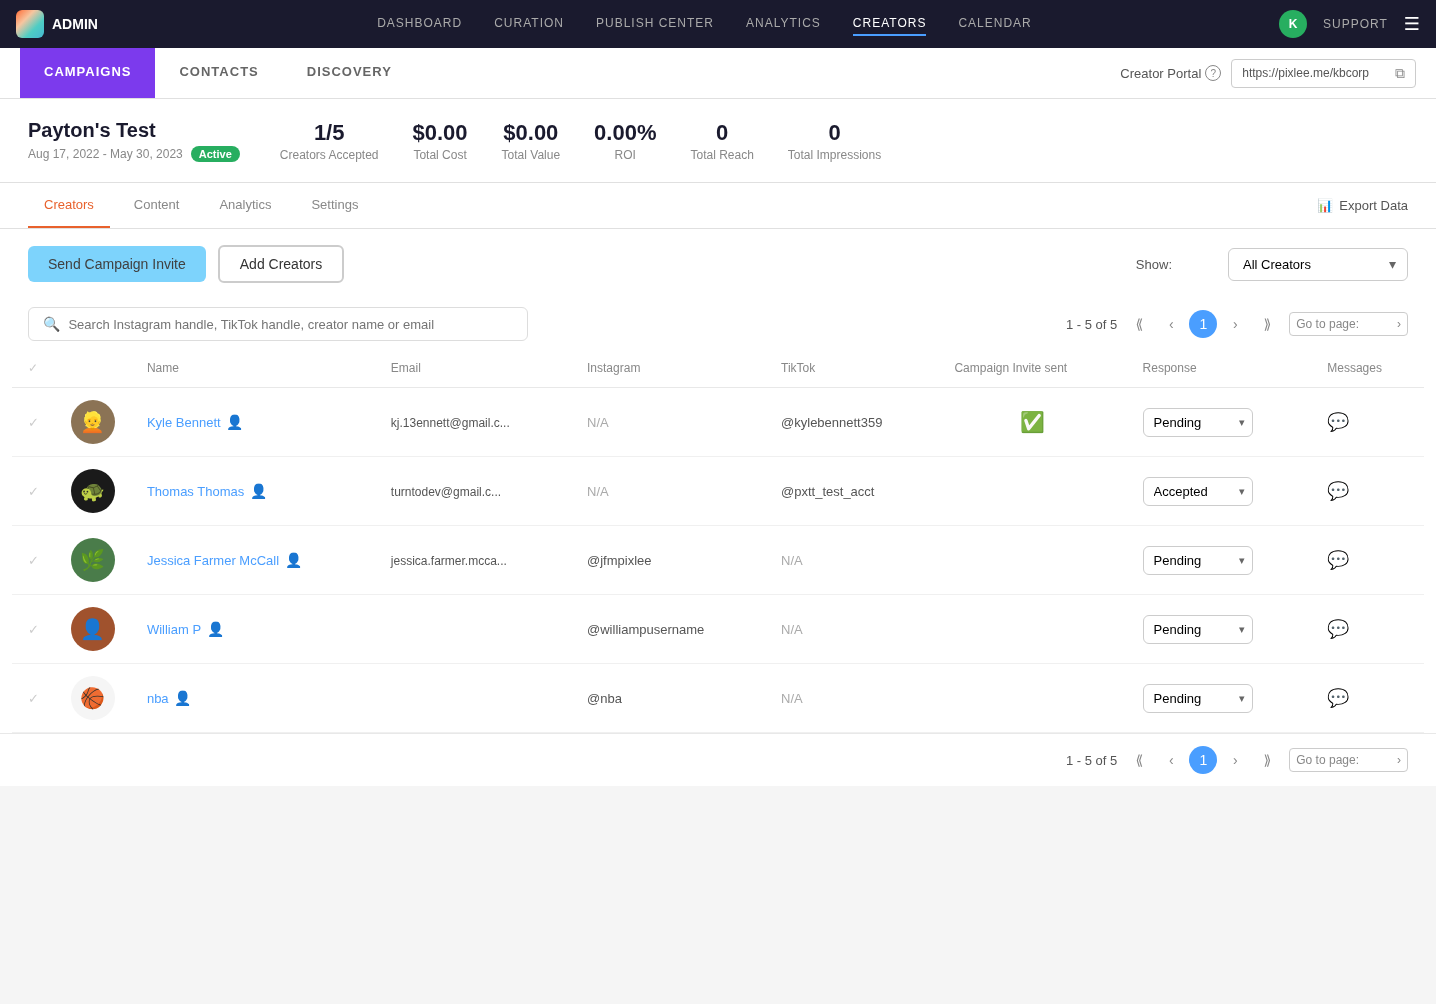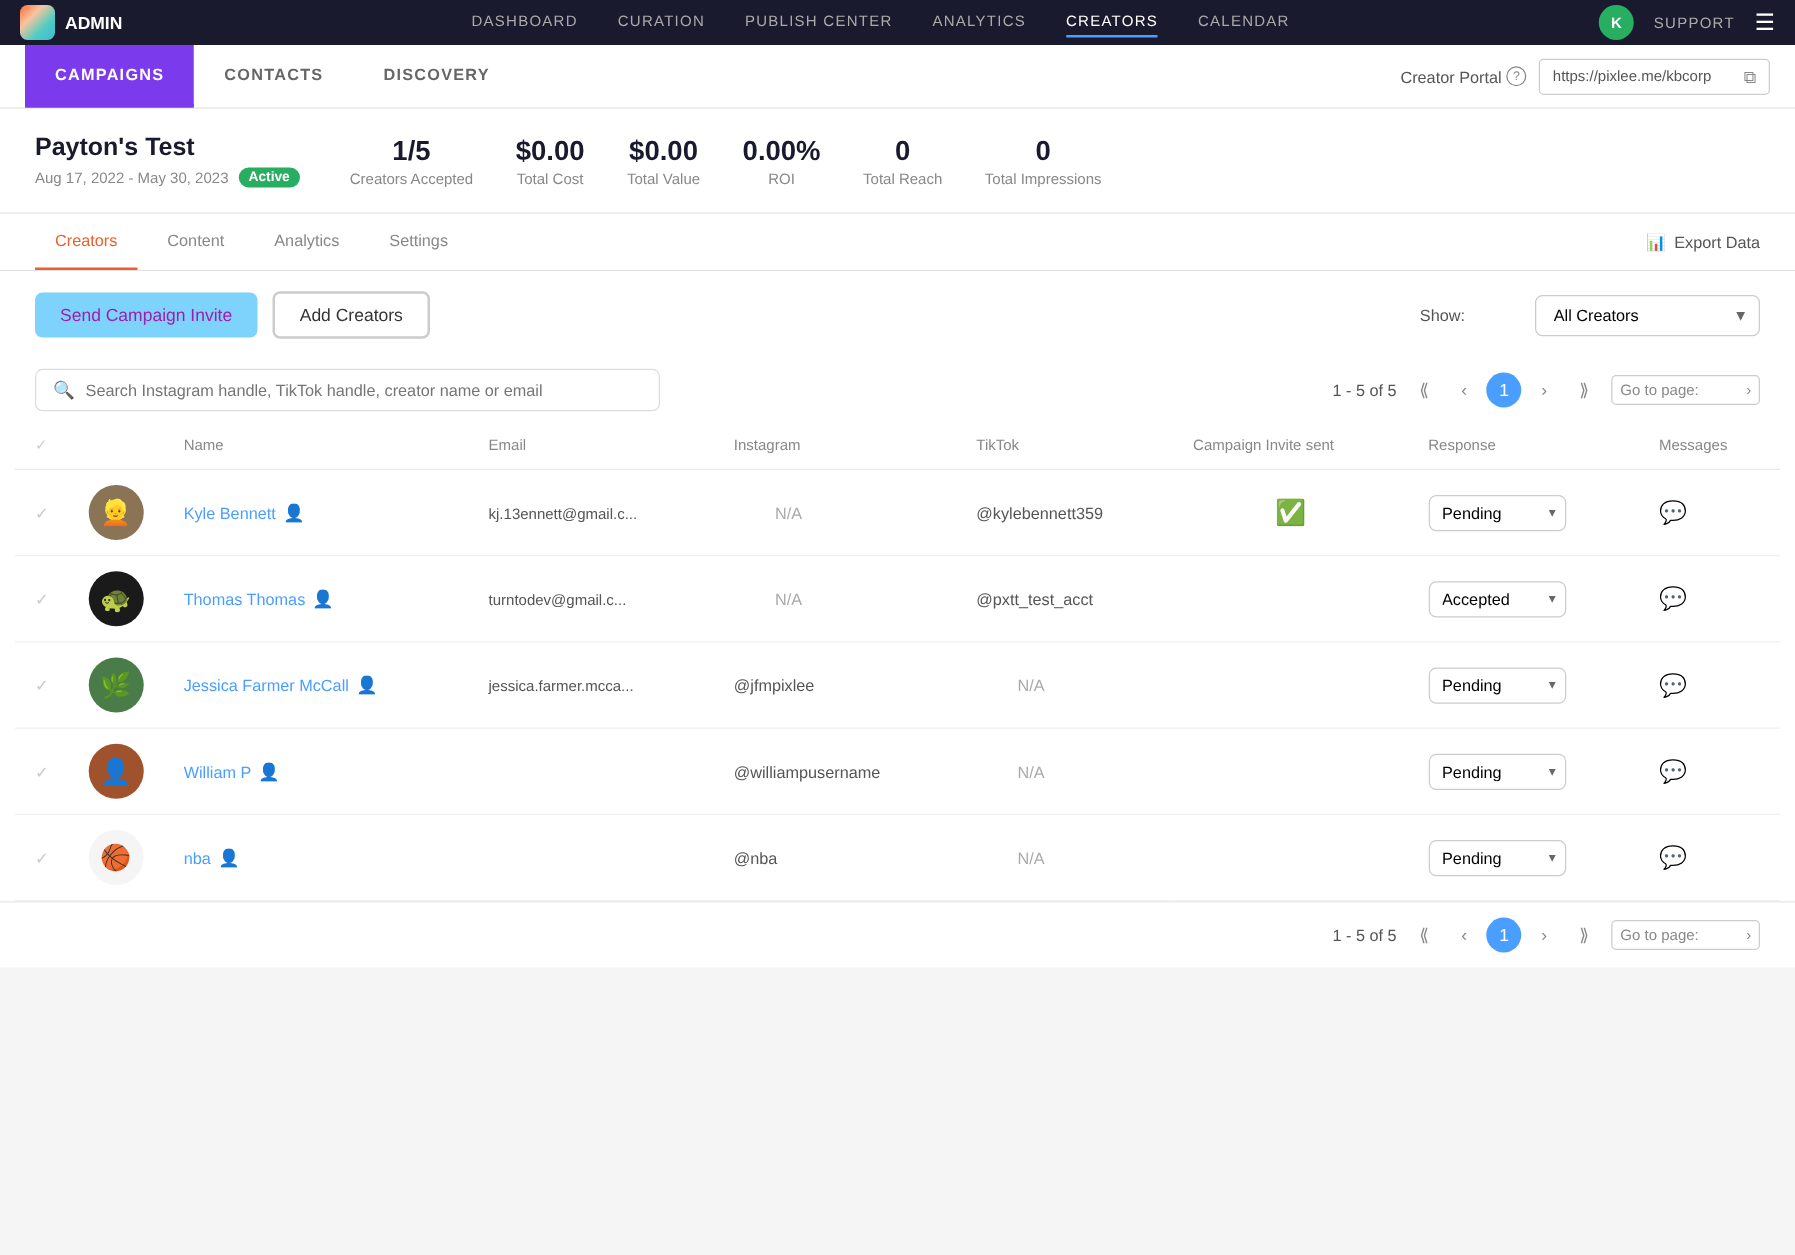--- a/index.html
+++ b/index.html
@@ -1,19 +1,19 @@
 <!DOCTYPE html>
 <html><head>
   <meta charset="utf-8">
   <style>
     * { box-sizing: border-box; margin: 0; padding: 0; }
     body { font-family: -apple-system, BlinkMacSystemFont, 'Segoe UI', Arial, sans-serif; background: #f5f5f5; font-size: 14px; color: #333; }
 
     
-    .top-nav { background: #1a1a2e; display: flex; align-items: center; height: 36px; padding: 0 16px; }
+    .top-nav { background: #1a1a2e; display: flex; align-items: center; height: 48px; padding: 0 16px; }
     .top-nav .logo { display: flex; align-items: center; gap: 8px; color: white; font-weight: bold; font-size: 14px; margin-right: 32px; }
     .logo-icon { width: 28px; height: 28px; background: linear-gradient(135deg, #ff6b35, #f7c59f, #4ecdc4, #45b7d1); border-radius: 6px; }
     .nav-items { display: flex; gap: 32px; flex: 1; justify-content: center; }
     .nav-item { color: #aaa; font-size: 12px; letter-spacing: 1px; cursor: pointer; padding: 4px 0; }
     .nav-item.active { color: white; border-bottom: 2px solid #4a9eff; }
     .nav-right { display: flex; align-items: center; gap: 16px; }
     .user-avatar { width: 28px; height: 28px; background: #27ae60; border-radius: 50%; display: flex; align-items: center; justify-content: center; color: white; font-size: 12px; font-weight: bold; }
     .support-btn { color: #aaa; font-size: 12px; letter-spacing: 1px; cursor: pointer; }
     .hamburger { color: white; cursor: pointer; font-size: 18px; }
 
@@ -40,21 +40,21 @@
 
     
     .content-area { background: white; margin: 0; }
     .content-tabs { display: flex; gap: 0; padding: 0 28px; border-bottom: 1px solid #e0e0e0; align-items: center; }
     .content-tab { padding: 14px 16px; font-size: 13px; color: #888; cursor: pointer; border-bottom: 2px solid transparent; margin-right: 8px; }
     .content-tab.active { color: #e8612c; border-bottom: 2px solid #e8612c; font-weight: 500; }
     .export-btn { margin-left: auto; display: flex; align-items: center; gap: 6px; font-size: 13px; color: #555; cursor: pointer; padding: 8px 0; }
 
     
     .creators-toolbar { padding: 16px 28px; display: flex; align-items: center; gap: 12px; background: white; }
-    .send-invite-btn { background: #7dd3fc; color: #a21caf; border: none; padding: 10px 20px; border-radius: 6px; font-size: 14px; font-weight: 500; cursor: pointer; }
+    .send-invite-btn { background: #7dd3fc; color: #404040; border: none; padding: 10px 20px; border-radius: 6px; font-size: 14px; font-weight: 500; cursor: pointer; }
     .add-creators-btn { background: white; color: #333; border: 2px solid #ccc; padding: 9px 20px; border-radius: 6px; font-size: 14px; font-weight: 500; cursor: pointer; }
     .show-label { margin-left: auto; font-size: 13px; color: #555; }
     .show-dropdown { border: 1px solid #ccc; border-radius: 6px; padding: 8px 36px 8px 14px; font-size: 13px; background: white; cursor: pointer; appearance: none; position: relative; min-width: 180px; }
     .show-wrapper { position: relative; display: inline-block; padding-left: 44px; }
     .show-wrapper::after { content: '▾'; position: absolute; right: 12px; top: 50%; transform: translateY(-50%); color: #666; pointer-events: none; }
 
     
     .search-pagination-row { padding: 8px 28px 8px; display: flex; align-items: center; gap: 16px; background: white; }
     .search-box { display: flex; align-items: center; gap: 8px; border: 1px solid #ddd; border-radius: 6px; padding: 8px 14px; flex: 1; max-width: 500px; background: white; }
     .search-icon { color: #aaa; font-size: 14px; }
@@ -70,21 +70,21 @@
     
     .creators-table { width: 100%; border-collapse: collapse; background: white; }
     .creators-table th { font-size: 12px; color: #888; font-weight: 500; padding: 12px 16px; text-align: left; border-bottom: 1px solid #e8e8e8; background: white; }
     .creators-table td { padding: 12px 16px; border-bottom: 1px solid #f0f0f0; vertical-align: middle; font-size: 13px; }
     .check-col { width: 40px; color: #ccc; font-size: 16px; cursor: pointer; }
     .avatar-col { width: 60px; }
     .creator-name { color: #4a9eff; font-weight: 500; cursor: pointer; display: flex; align-items: center; gap: 6px; }
     .person-icon { color: #aaa; font-size: 14px; cursor: pointer; }
     .email-text { color: #555; font-size: 12px; }
     .handle-text { color: #555; font-size: 13px; }
-    .na-text { color: #aaa; margin-left: 33px; }
+    .na-text { color: #aaa; }
     .response-dropdown { border: 1px solid #ccc; border-radius: 6px; padding: 6px 28px 6px 10px; font-size: 13px; background: white; cursor: pointer; appearance: none; min-width: 110px; }
     .response-wrapper { position: relative; display: inline-block; }
     .response-wrapper::after { content: '▾'; position: absolute; right: 8px; top: 50%; transform: translateY(-50%); color: #666; pointer-events: none; font-size: 11px; }
     .message-icon { color: #aaa; font-size: 18px; cursor: pointer; }
     .table-container { overflow-x: auto; padding: 0 12px; }
 
     .avatar-circle { width: 44px; height: 44px; border-radius: 50%; display: flex; align-items: center; justify-content: center; font-size: 20px; font-weight: bold; }
 
     .bottom-pagination { padding: 12px 28px; display: flex; align-items: center; justify-content: flex-end; gap: 8px; background: white; border-top: 1px solid #e8e8e8; }
   </style>

